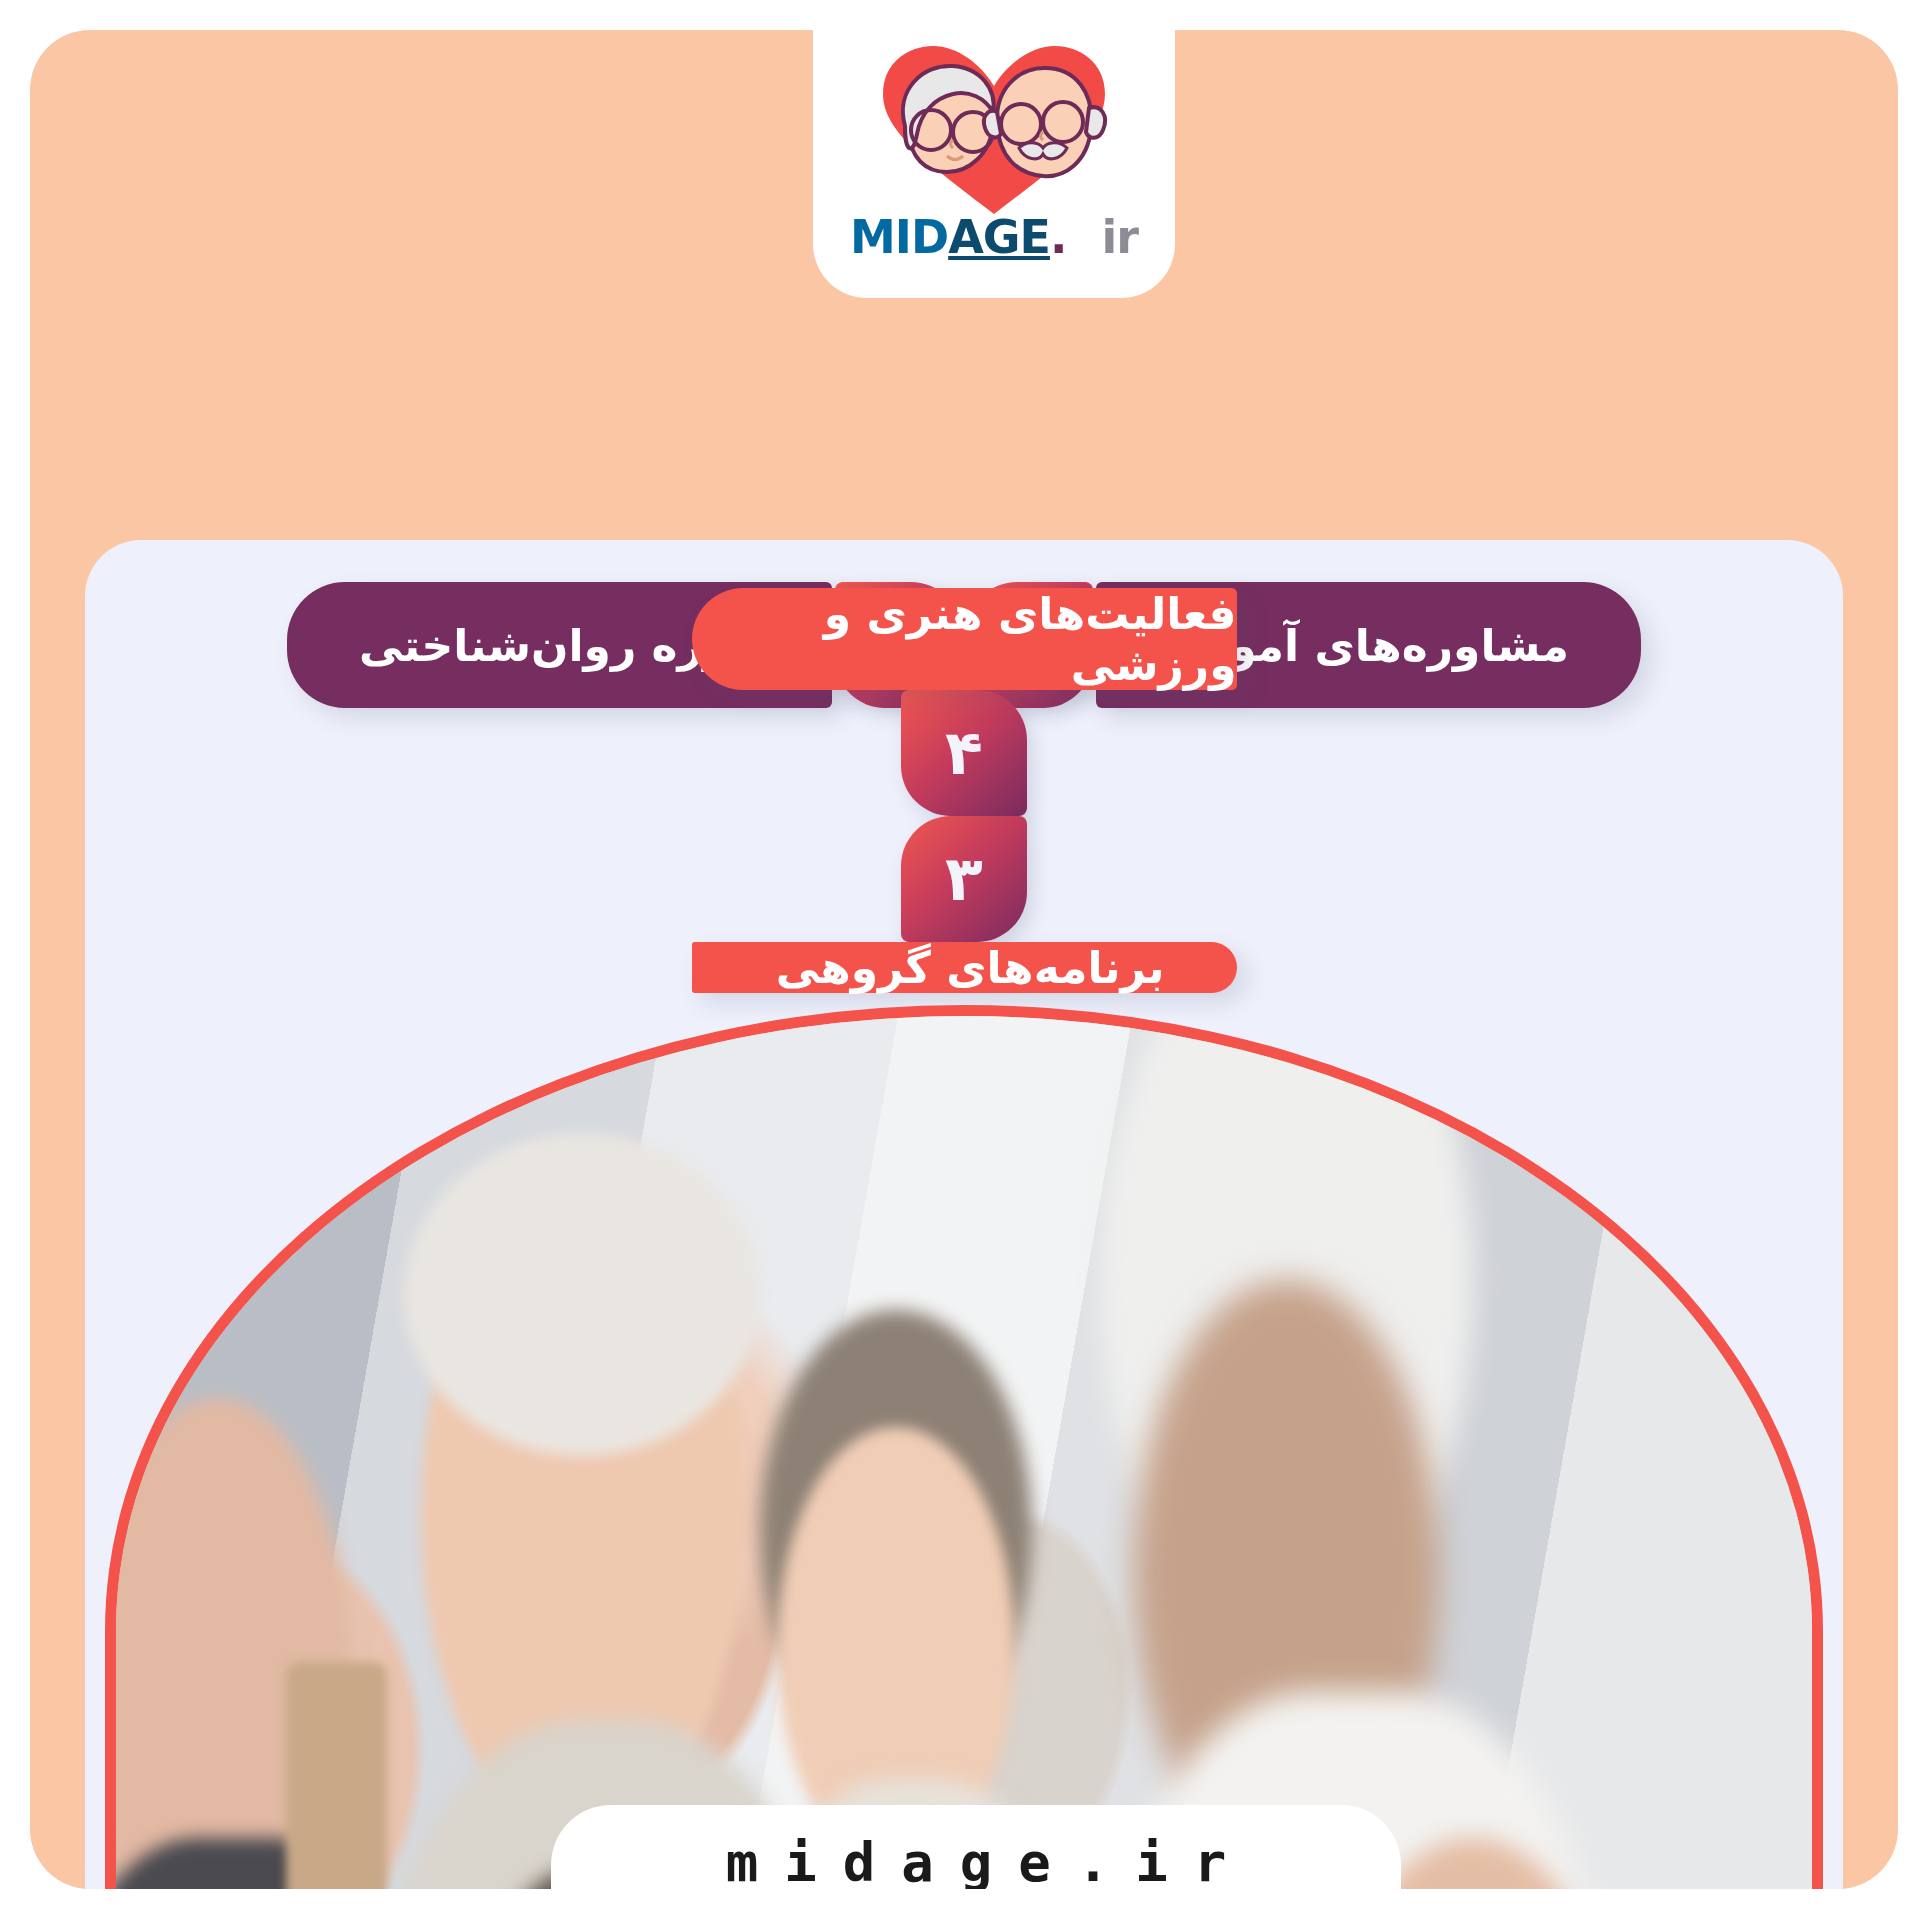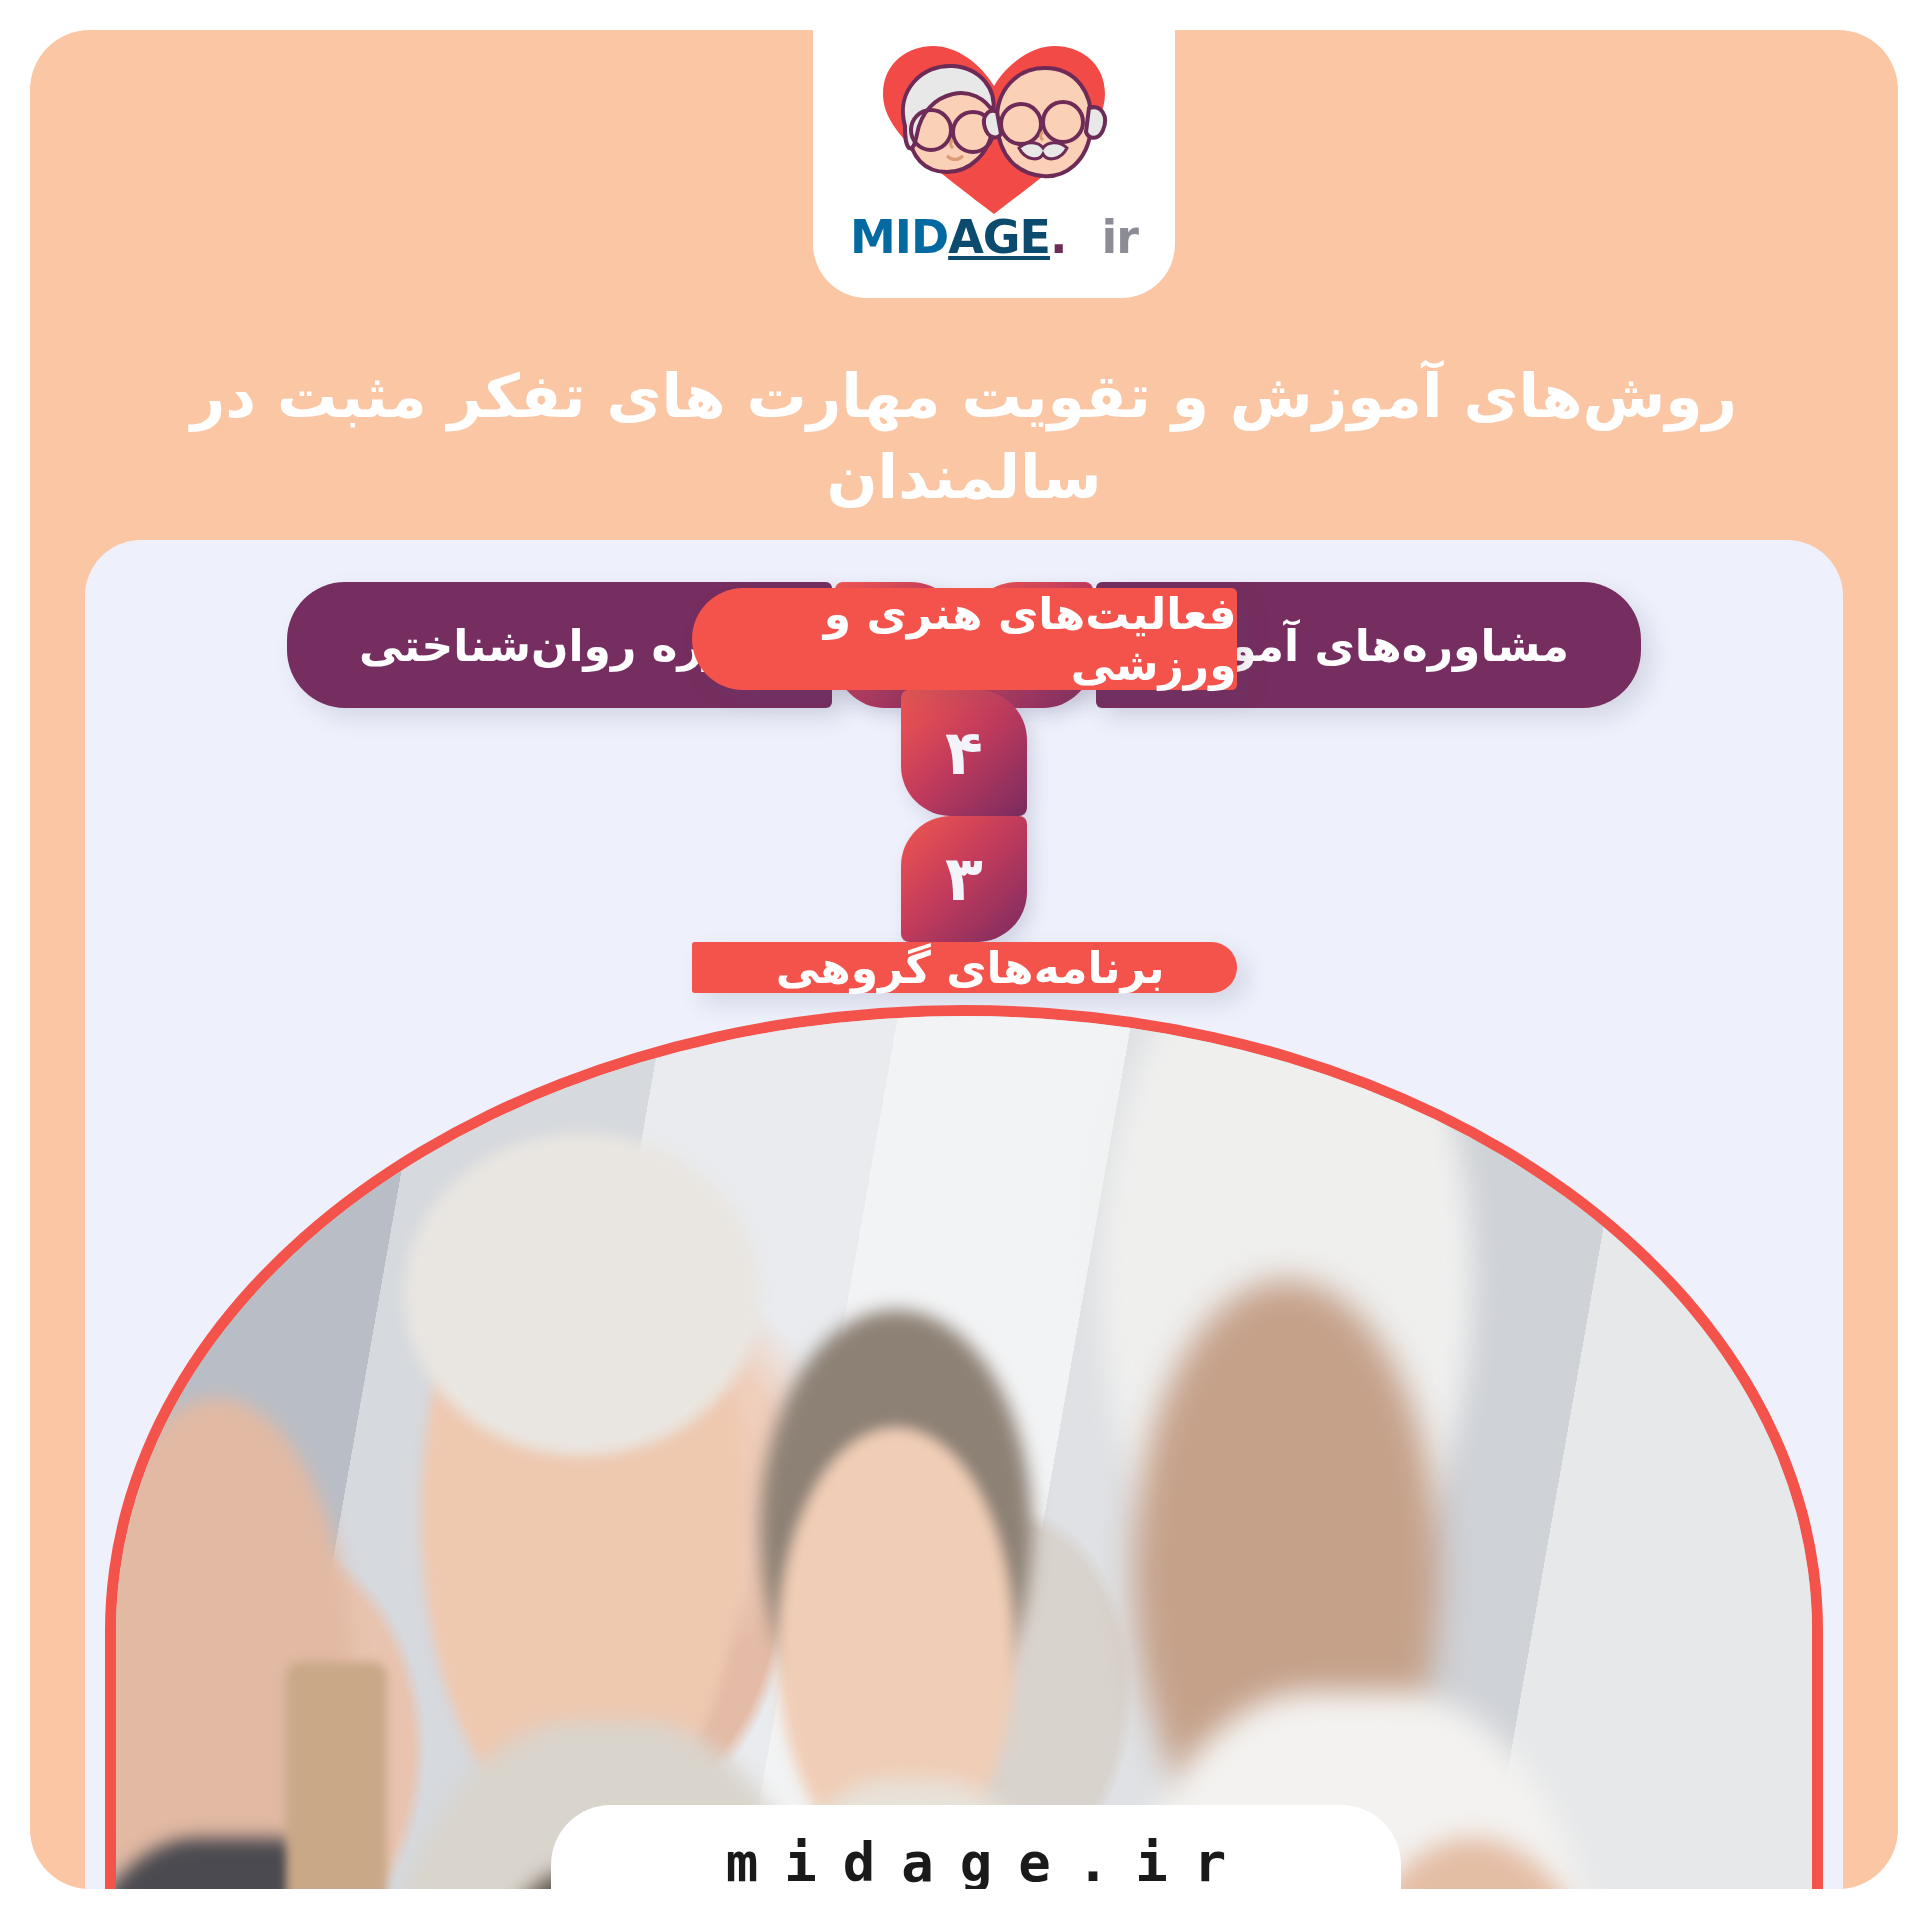--- a/index.html
+++ b/index.html
@@ -225,21 +225,20 @@
     letter-spacing: 26px;
     color: #1a1a1a;
     padding-left: 26px;
   }
 </style>
 </head>
 <body>
 
 <div class="peach-card">
 
-  <div class="title">روش‌های آموزش و تقویت مهارت های تفکر مثبت در سالمندان</div>
 
   <div class="inner-card">
 
     <div class="rows">
 
       <div class="row row-1">
         <div class="pill pill-left purple">
           <span>مشاوره روان‌شناختی</span>
         </div>
         <div class="badge badge-b">۲</div>

